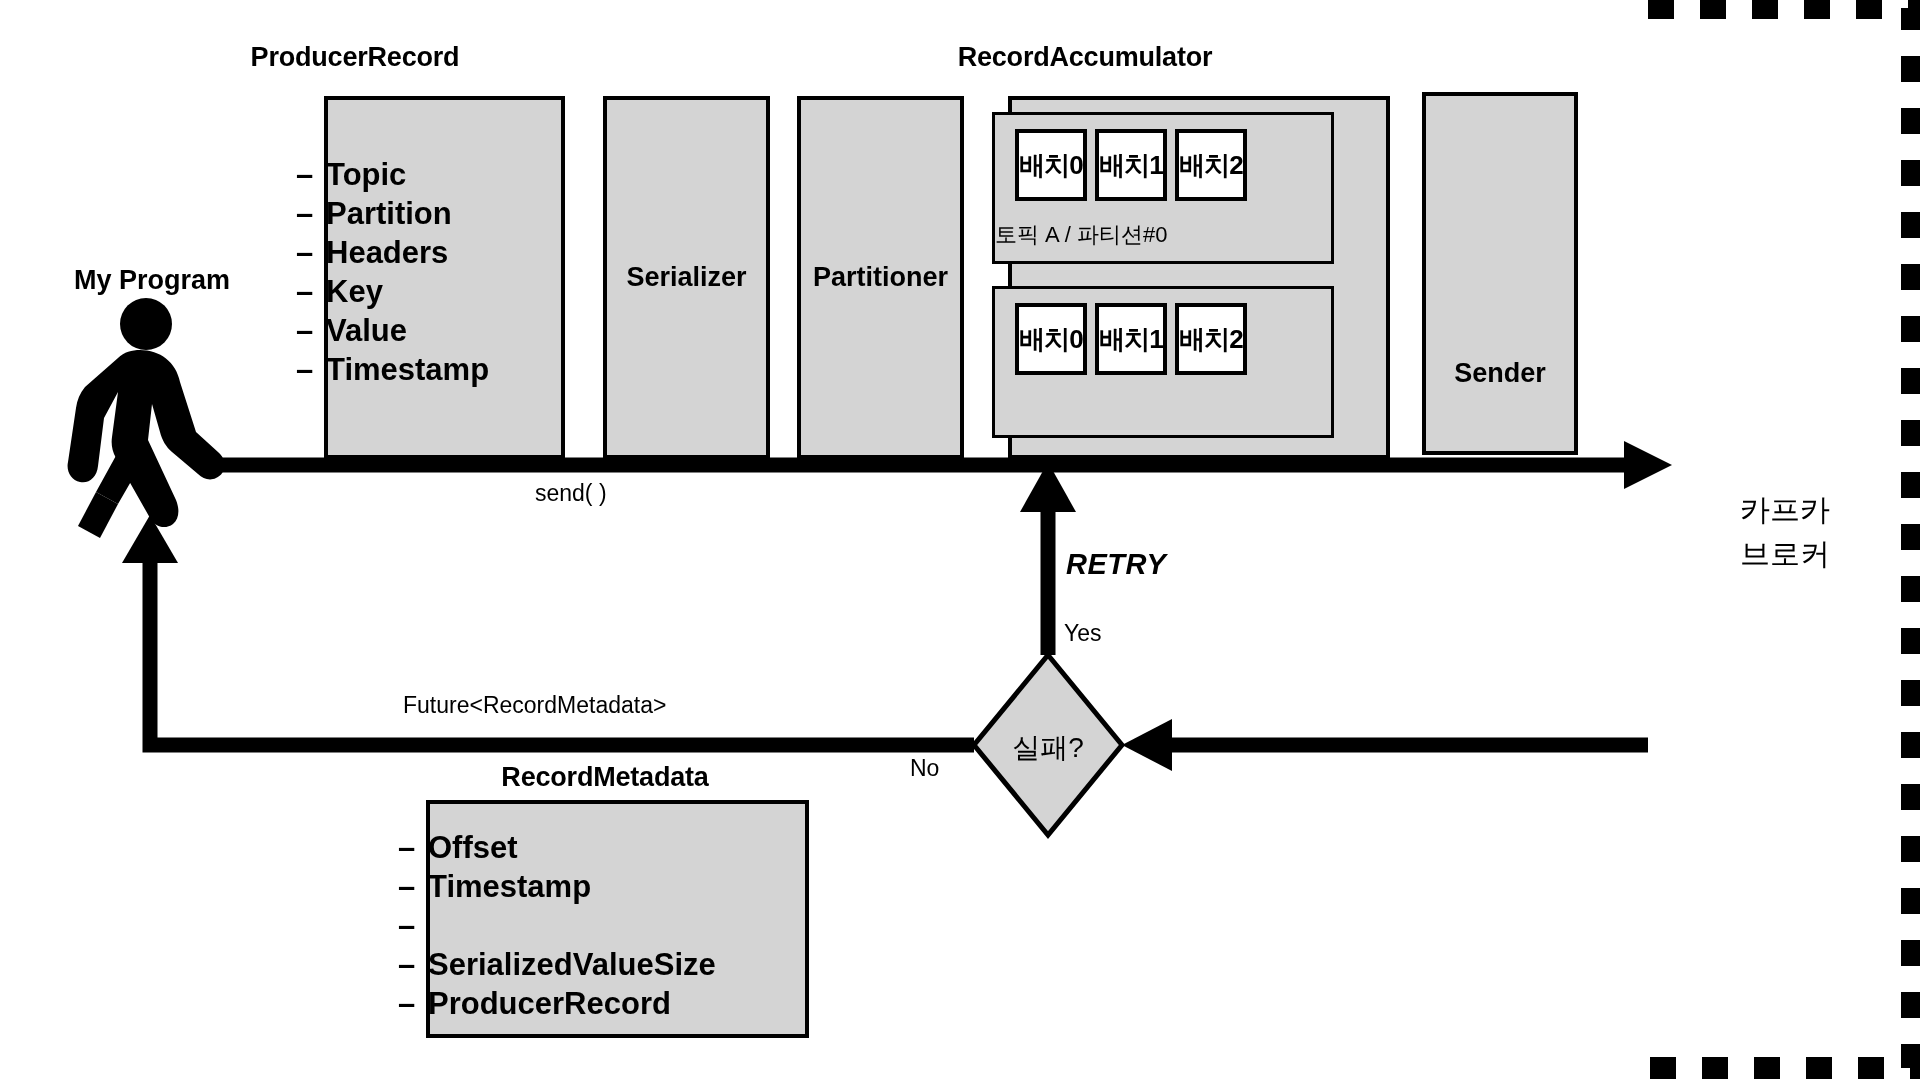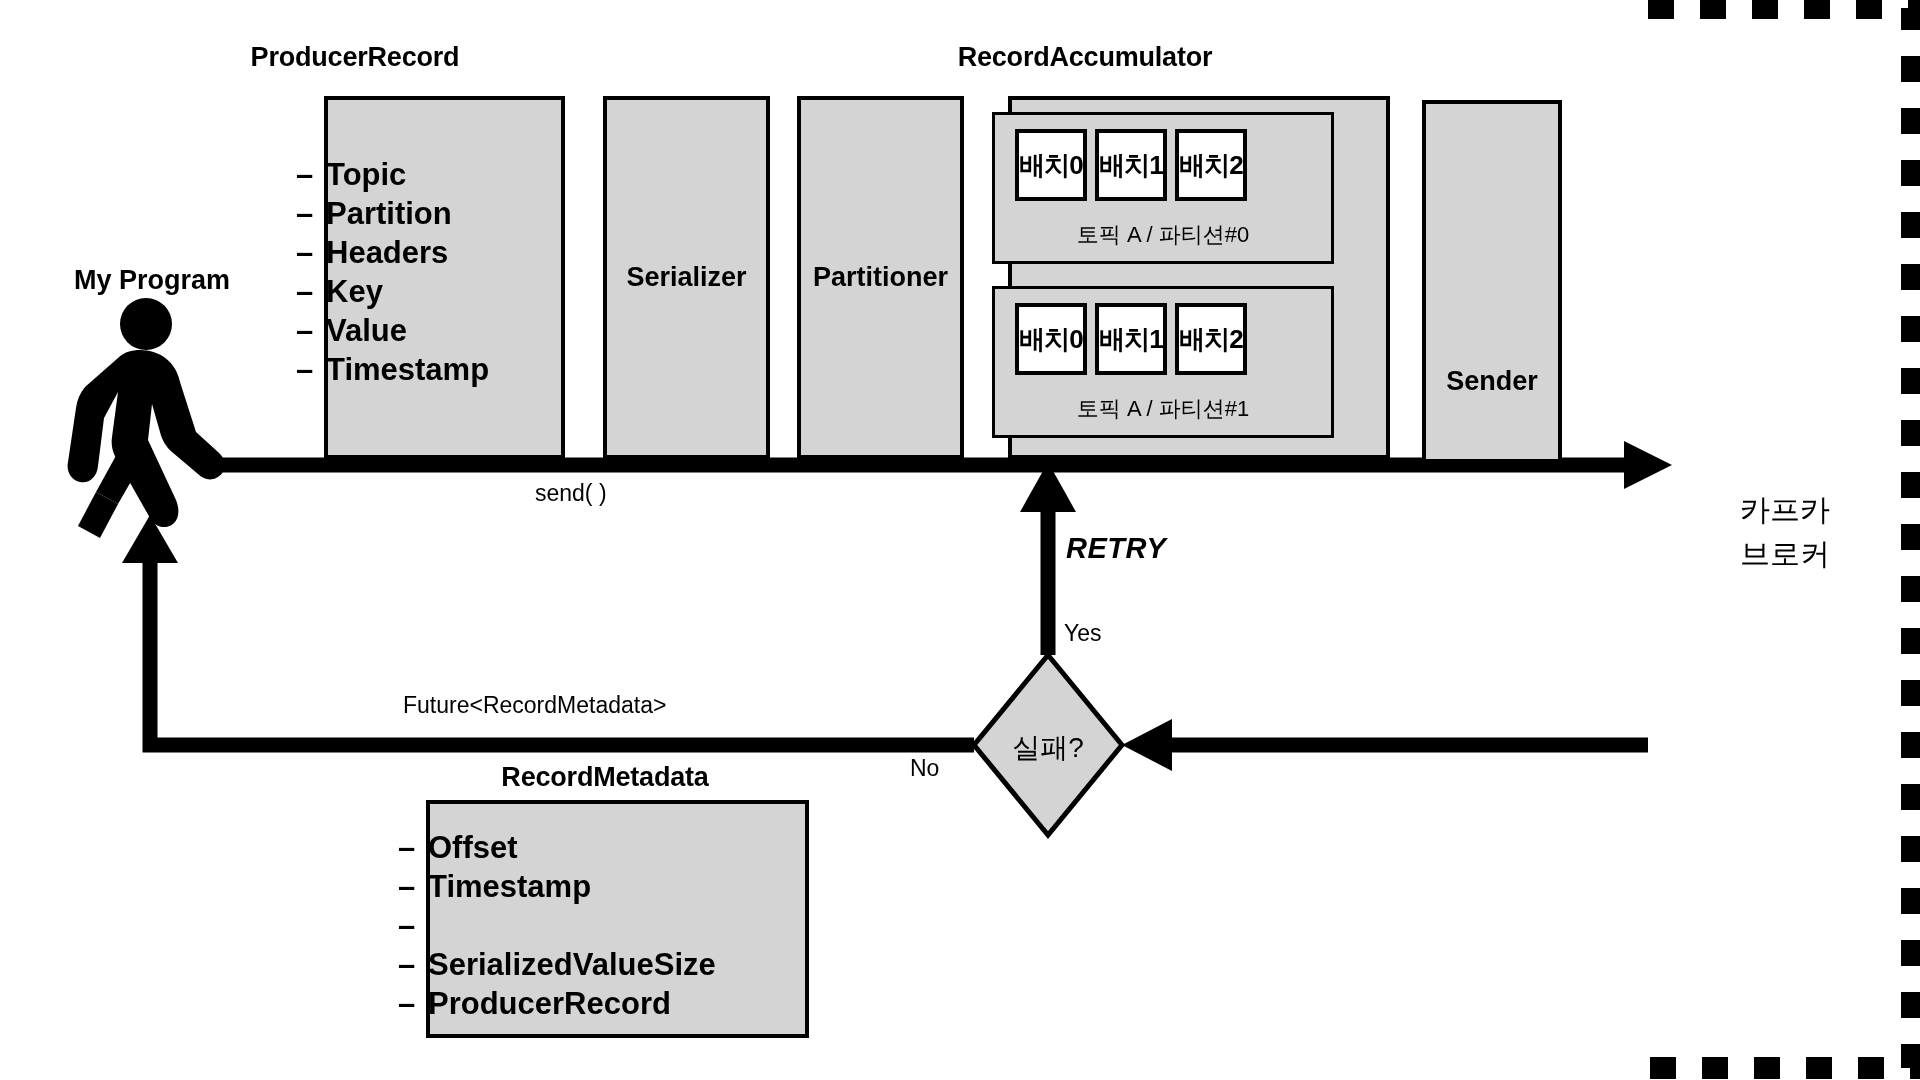--- a/index.html
+++ b/index.html
@@ -96,21 +96,21 @@
     align-items: center;
     justify-content: center;
     font-size: 26px;
     font-weight: bold;
     letter-spacing: -1px;
   }
   .partlabel {
     position: absolute;
     left: 0;
     width: 100%;
-    text-align: center;
+    text-align: left;
     font-size: 22px;
     font-weight: normal;
     white-space: nowrap;
   }
 
   
   .ann {
     position: absolute;
     font-size: 23px;
     white-space: nowrap;
@@ -250,30 +250,29 @@
   </div>
   <div class="partlabel" style="top:105px;">토픽 A / 파티션#0</div>
 </div>
 
 <div class="partgroup" style="left:992px; top:286px; width:342px; height:152px;">
   <div class="batchrow" style="left:20px; top:14px;">
     <div class="batch">배치0</div>
     <div class="batch">배치1</div>
     <div class="batch">배치2</div>
   </div>
-  <div class="partlabel" style="top:105px;">토픽 A / 파티션#1</div>
-</div>
-
-<div class="pbox" style="left:1386px; top:100px; width:140px; height:363px;">
+</div>
+
+<div class="pbox" style="left:1386px; top:92px; width:156px; height:363px;">
   <div class="pbox-label" style="top:262px;">Sender</div>
 </div>
 
 <div class="ann" style="left:535px; top:480px;">send( )</div>
 
-<div class="ann bolditalic" style="left:1066px; top:532px; font-size:29px;">RETRY</div>
+<div class="ann bolditalic" style="left:1066px; top:548px; font-size:29px;">RETRY</div>
 <div class="ann" style="left:1064px; top:620px;">Yes</div>
 <div class="ann" style="left:910px; top:755px;">No</div>
 
 <div class="diamond-label" style="left:974px; top:729px; width:148px; text-align:center;">실패?</div>
 
 <div class="ann" style="left:403px; top:692px;">Future&lt;RecordMetadata&gt;</div>
 
 <div class="box-title" style="left:460px; top:762px; width:290px;">RecordMetadata</div>
 <div class="pbox" style="left:390px; top:800px; width:383px; height:238px;"></div>
 <ul class="blist" style="left:398px; top:828px;">

